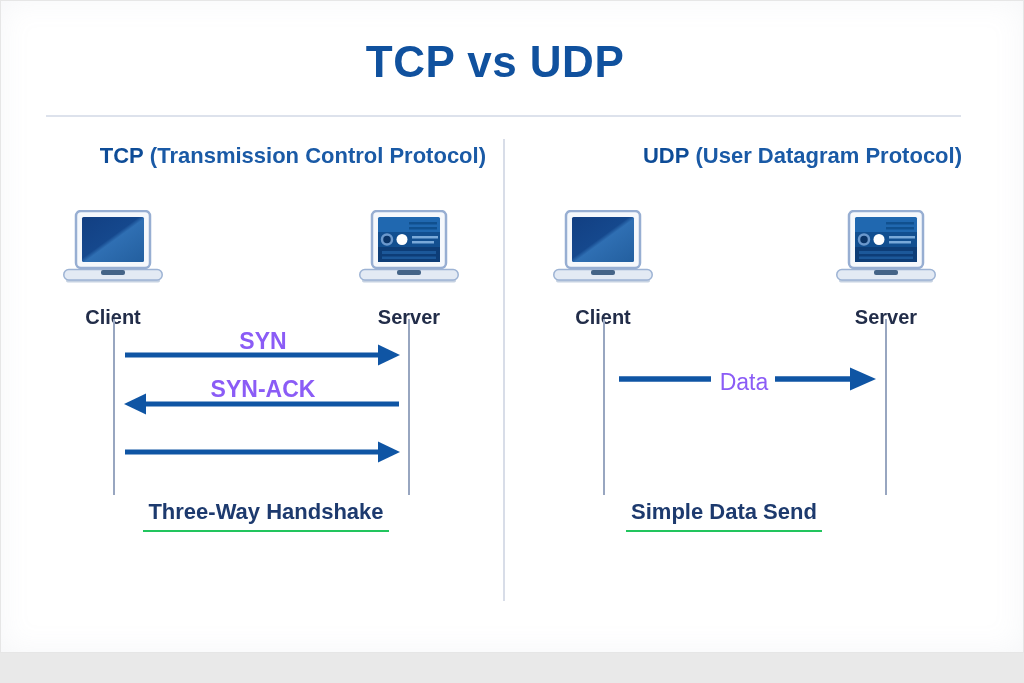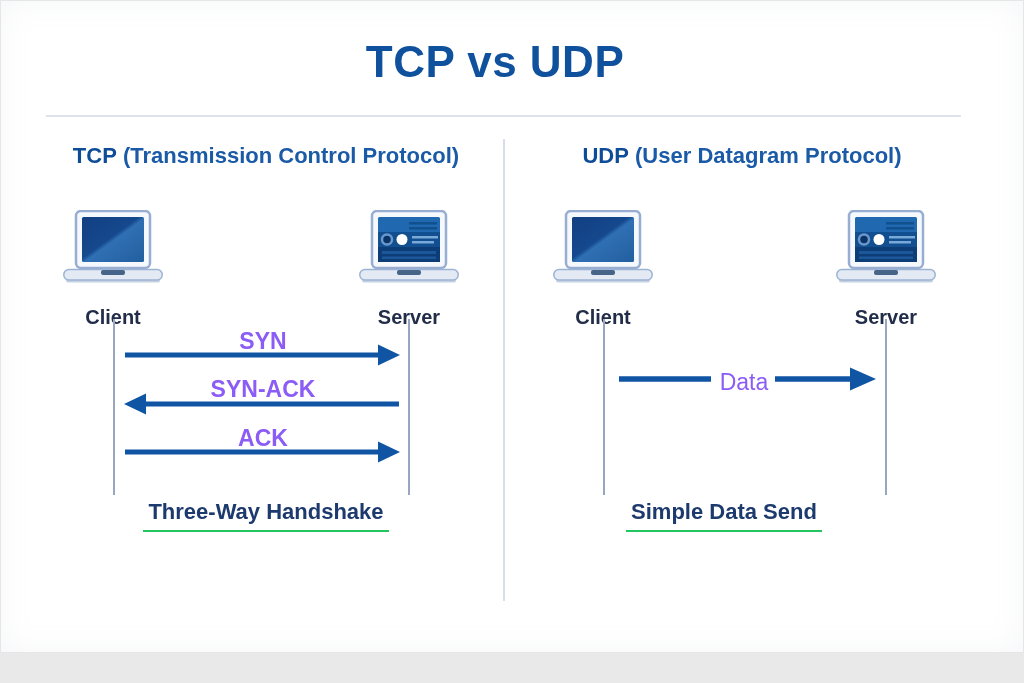--- a/index.html
+++ b/index.html
@@ -23,21 +23,21 @@
   .top-divider{
     position:absolute;top:114px;left:45px;width:915px;height:2px;
     background:#dde2ec;
   }
   .v-divider{
     position:absolute;left:502px;top:138px;width:2px;height:462px;
     background:#d8dde8;
   }
   .panel-heading{
     position:absolute;top:142px;width:440px;
-    text-align:center;font-size:22px;
+    text-align:right;font-size:22px;
   }
   .panel-heading .abbr{font-weight:800;color:#0e4c97;}
   .panel-heading .full{font-weight:700;color:#1a5aa6;}
   .heading-tcp{left:45px;}
   .heading-udp{left:521px;}
   .device{
     position:absolute;width:100px;text-align:center;top:209px;
   }
   .device svg{display:block;width:100px;height:74px;}
   .device .device-label{
@@ -199,21 +199,20 @@
   <svg class="arrows-svg arrows-udp" viewBox="0 0 310 140">
     <g stroke="#0f55a4" fill="#0f55a4">
       <line x1="28" y1="48" x2="120" y2="48" stroke-width="5.5"></line>
       <line x1="184" y1="48" x2="262" y2="48" stroke-width="5.5"></line>
       <polygon points="259,36.5 285,48 259,59.5" stroke="none"></polygon>
     </g>
   </svg>
 
   <div class="msg-label lbl-syn">SYN</div>
   <div class="msg-label lbl-synack">SYN-ACK</div>
-  <div class="msg-label lbl-ack">ACK</div>
   <div class="msg-label lbl-data">Data</div>
 
   <div class="caption-wrap cap-tcp">
     <span class="caption">Three-Way Handshake</span>
   </div>
   <div class="caption-wrap cap-udp">
     <span class="caption">Simple Data Send</span>
   </div>
 
 </div>

